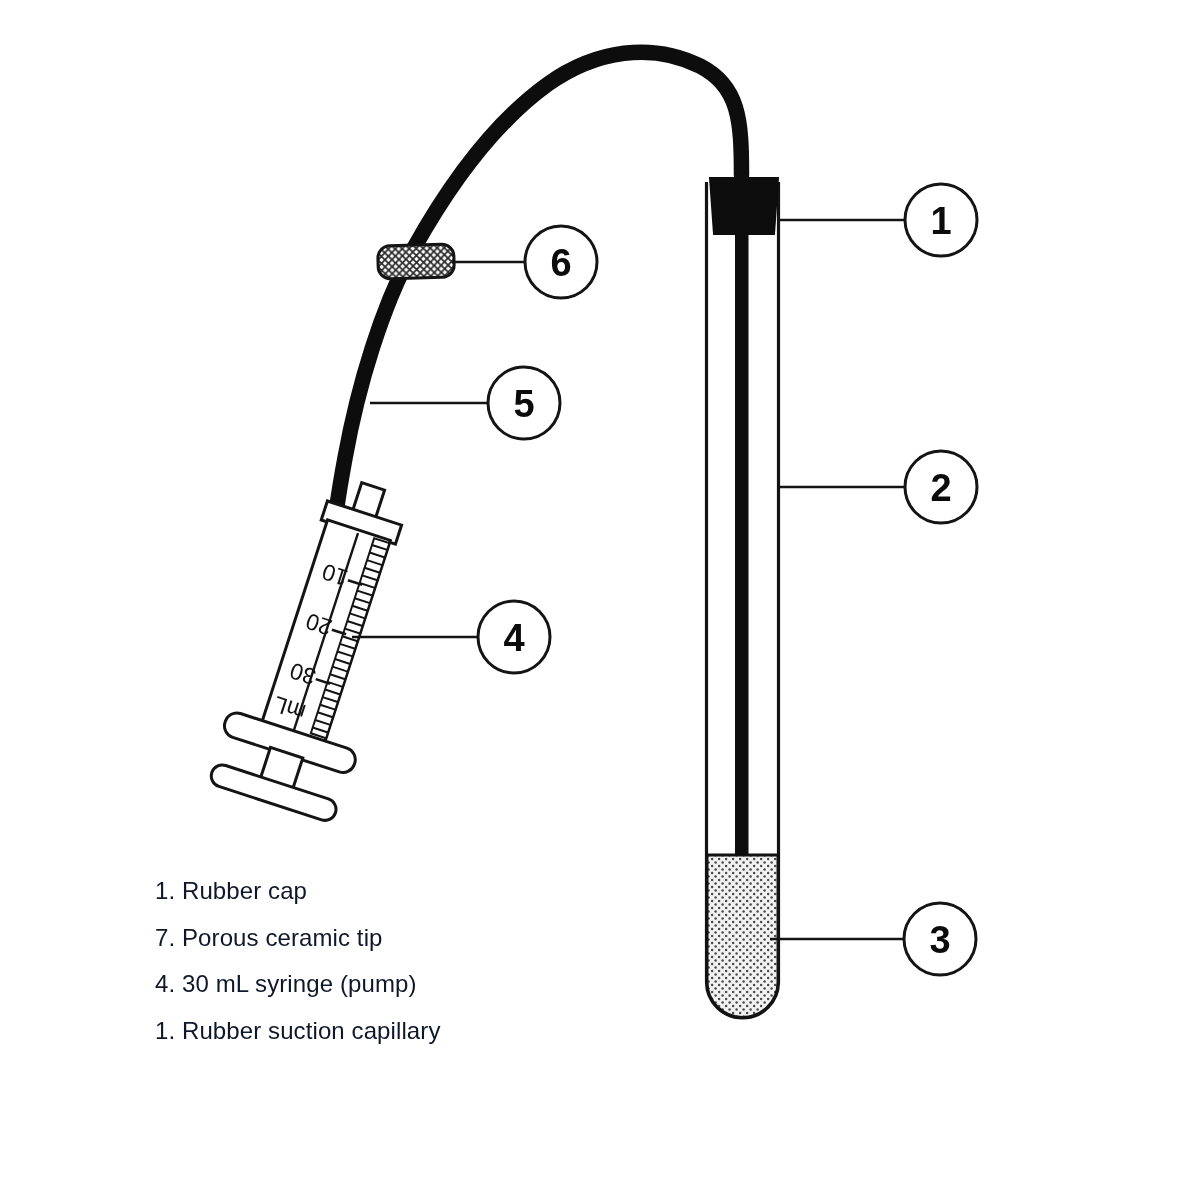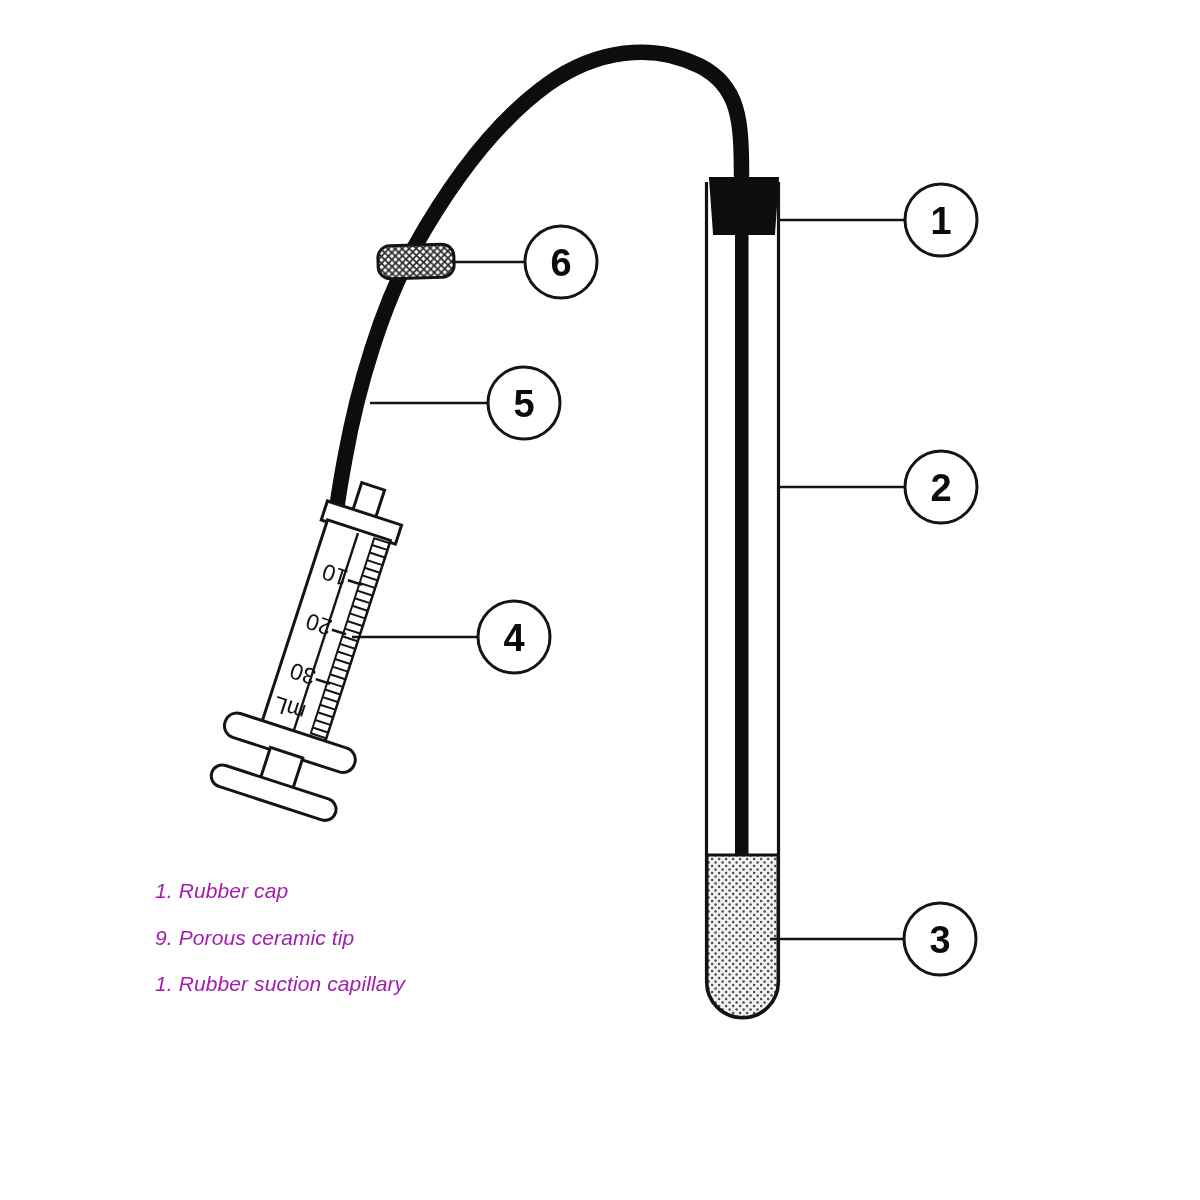--- a/index.html
+++ b/index.html
@@ -28,26 +28,25 @@
     display: block;
   }
   .legend {
     position: absolute;
     left: 155px;
     top: 868px;
     width: 620px;
   }
   .legend-item {
     font-family: "Liberation Sans", sans-serif;
-    font-size: 21px;
+    font-size: 24px;
     line-height: 46.5px;
-    color: #a21caf;
+    color: #0f172a;
     letter-spacing: 0.1px;
     white-space: nowrap;
-    font-style: italic;
   }
   .callout-num {
     font-family: "Liberation Sans", sans-serif;
     font-weight: bold;
     font-size: 38px;
     fill: #0b0b0b;
     text-anchor: middle;
     dominant-baseline: central;
   }
   .syr-label {
@@ -208,17 +207,18 @@
         <line x1="452" y1="262" x2="525" y2="262" stroke="#141414" stroke-width="2.6"></line>
         <circle cx="561" cy="262" r="36" fill="#ffffff" stroke="#141414" stroke-width="3"></circle>
         <text class="callout-num" x="561" y="263">6</text>
       </g>
 
     </g>
   </svg>
 
   <div class="legend">
     <div class="legend-item">1. Rubber cap</div>
-    <div class="legend-item">9. Porous ceramic tip</div>
+    <div class="legend-item">7. Porous ceramic tip</div>
+    <div class="legend-item">4. 30 mL syringe (pump)</div>
     <div class="legend-item">1. Rubber suction capillary</div>
   </div>
 
 </div>
 
 </body></html>

